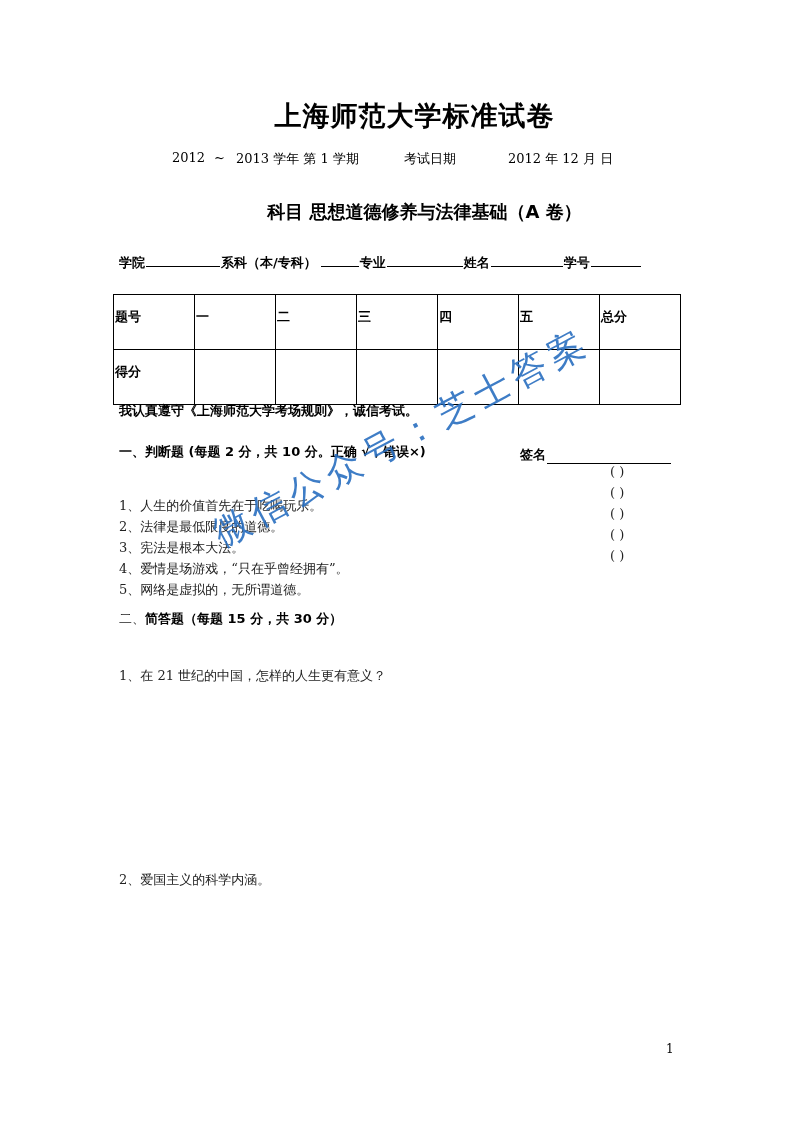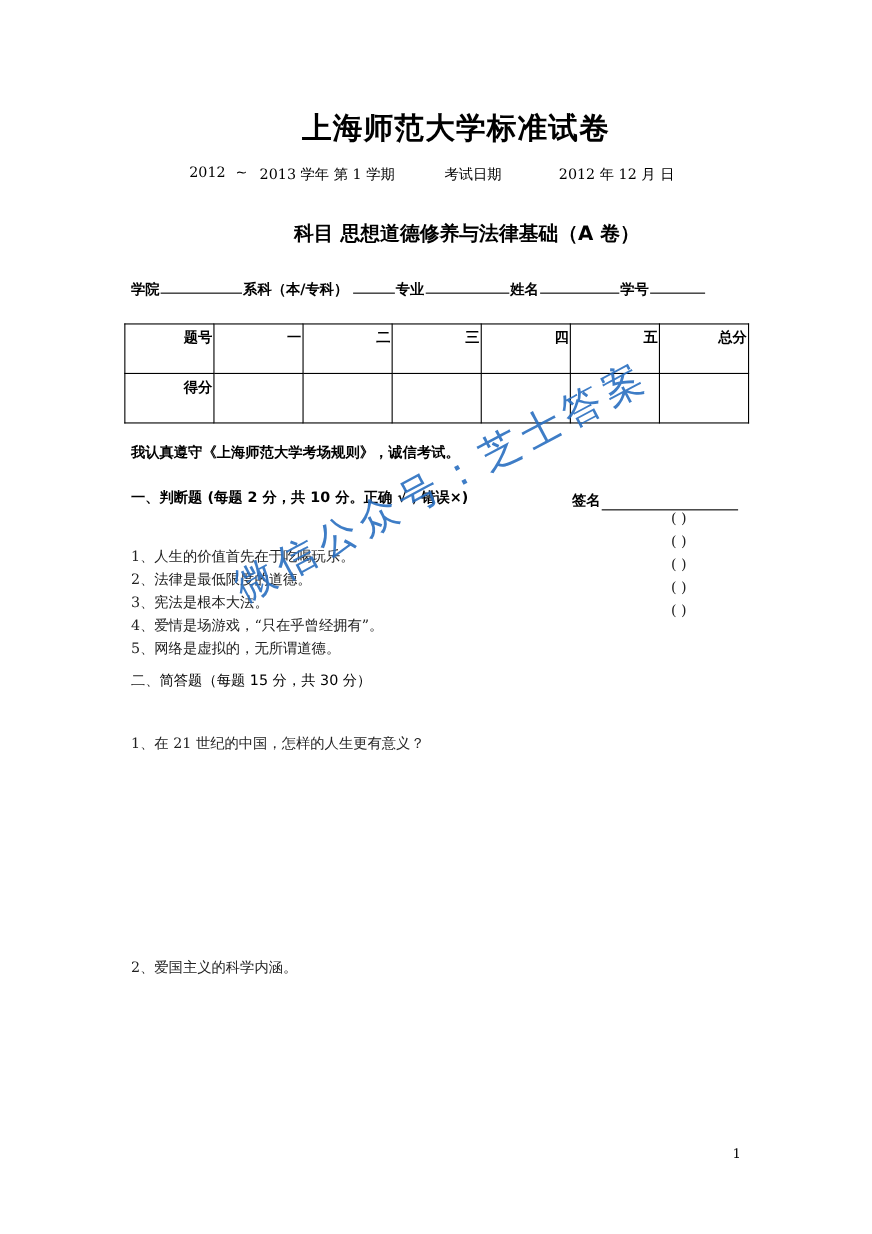--- a/index.html
+++ b/index.html
@@ -8,22 +8,22 @@
   .abs { position: absolute; white-space: nowrap; }
   .title { left: 18px; width: 793px; top: 98px; text-align: center; font-family: "DejaVu Sans", sans-serif;
            font-weight: bold; font-size: 27px; letter-spacing: 1px; }
   .meta { top: 150px; font-size: 13px; }
   .subject { left: 0; width: 793px; top: 200px; text-align: center; font-family: "DejaVu Sans", sans-serif;
              font-weight: bold; font-size: 18px; padding-left: 28px; }
   .info-row { left: 119px; top: 254px; font-size: 13px; font-weight: bold; font-family: "DejaVu Sans", sans-serif;
               display: flex; align-items: flex-start; }
   .blank { display: inline-block; border-bottom: 1px solid #000; height: 12px; margin: 0 1px; }
   table.score { position: absolute; left: 113px; top: 294px; border-collapse: collapse; width: 568px; }
-  table.score td { border: 1.5px solid #000; height: 40px; width: 81px; vertical-align: top; text-align: right;
-                   font-size: 13px; font-weight: bold; font-family: "DejaVu Sans", sans-serif; padding-top: 3px; }
+  table.score td { border: 1.5px solid #000; height: 40px; width: 81px; vertical-align: top; text-align: left;
+                   font-size: 13px; font-weight: bold; font-family: "DejaVu Sans", sans-serif; padding-top: 13px; }
   .pledge { left: 119px; top: 402px; font-size: 13px; font-weight: bold; font-family: "DejaVu Sans", sans-serif; }
   .sign { left: 520px; top: 402px; font-size: 13px; font-weight: bold; font-family: "DejaVu Sans", sans-serif; display:flex; align-items:flex-end;margin-top:44px; }
   .sec-head { left: 119px; font-size: 13px; font-weight: bold; font-family: "DejaVu Sans", sans-serif; }
   .q { left: 119px; font-size: 13px; color: #222; margin-top: 33px; }
   .paren { font-size: 13px; color: #222; }
   .watermark { position: absolute; left: 205px; top: 515px; font-size: 36px; color: #2a6fc0;
                transform: rotate(-28deg); transform-origin: left top; white-space: nowrap;
                font-family: "DejaVu Sans", sans-serif; letter-spacing: 6px; opacity: 0.9; }
   .pagenum { left: 666px; top: 1042px; font-size: 12px; }
 </style>
@@ -89,20 +89,20 @@
 <div class="abs q" style="top:485px;">2、法律是最低限度的道德。</div>
 <div class="abs paren" style="left:610px;top:485px;">(          )</div>
 <div class="abs q" style="top:506px;">3、宪法是根本大法。</div>
 <div class="abs paren" style="left:610px;top:506px;">(          )</div>
 <div class="abs q" style="top:527px;">4、爱情是场游戏，“只在乎曾经拥有”。</div>
 <div class="abs paren" style="left:610px;top:527px;">(          )</div>
 <div class="abs q" style="top:548px;">5、网络是虚拟的，无所谓道德。</div>
 <div class="abs paren" style="left:610px;top:548px;">(          )</div>
 
 <div class="abs" style="left:119px;top:610px;font-size:13px;">
-  <span style="color:#222">二、</span><span style="font-weight:normal;font-family:'DejaVu Sans',sans-serif;">简答题（每题 15 分，共 30 分）</span>
+  <span style="color:#222">二、</span><span style="font-weight:bold;font-family:'DejaVu Sans',sans-serif;">简答题（每题 15 分，共 30 分）</span>
 </div>
 <div class="abs q" style="top:634px;">1、在 21 世纪的中国，怎样的人生更有意义？</div>
 <div class="abs q" style="top:838px;">2、爱国主义的科学内涵。</div>
 
 <div class="watermark">微信公众号：芝士答案</div>
 
 <div class="abs pagenum">1</div>
 
 </body></html>

